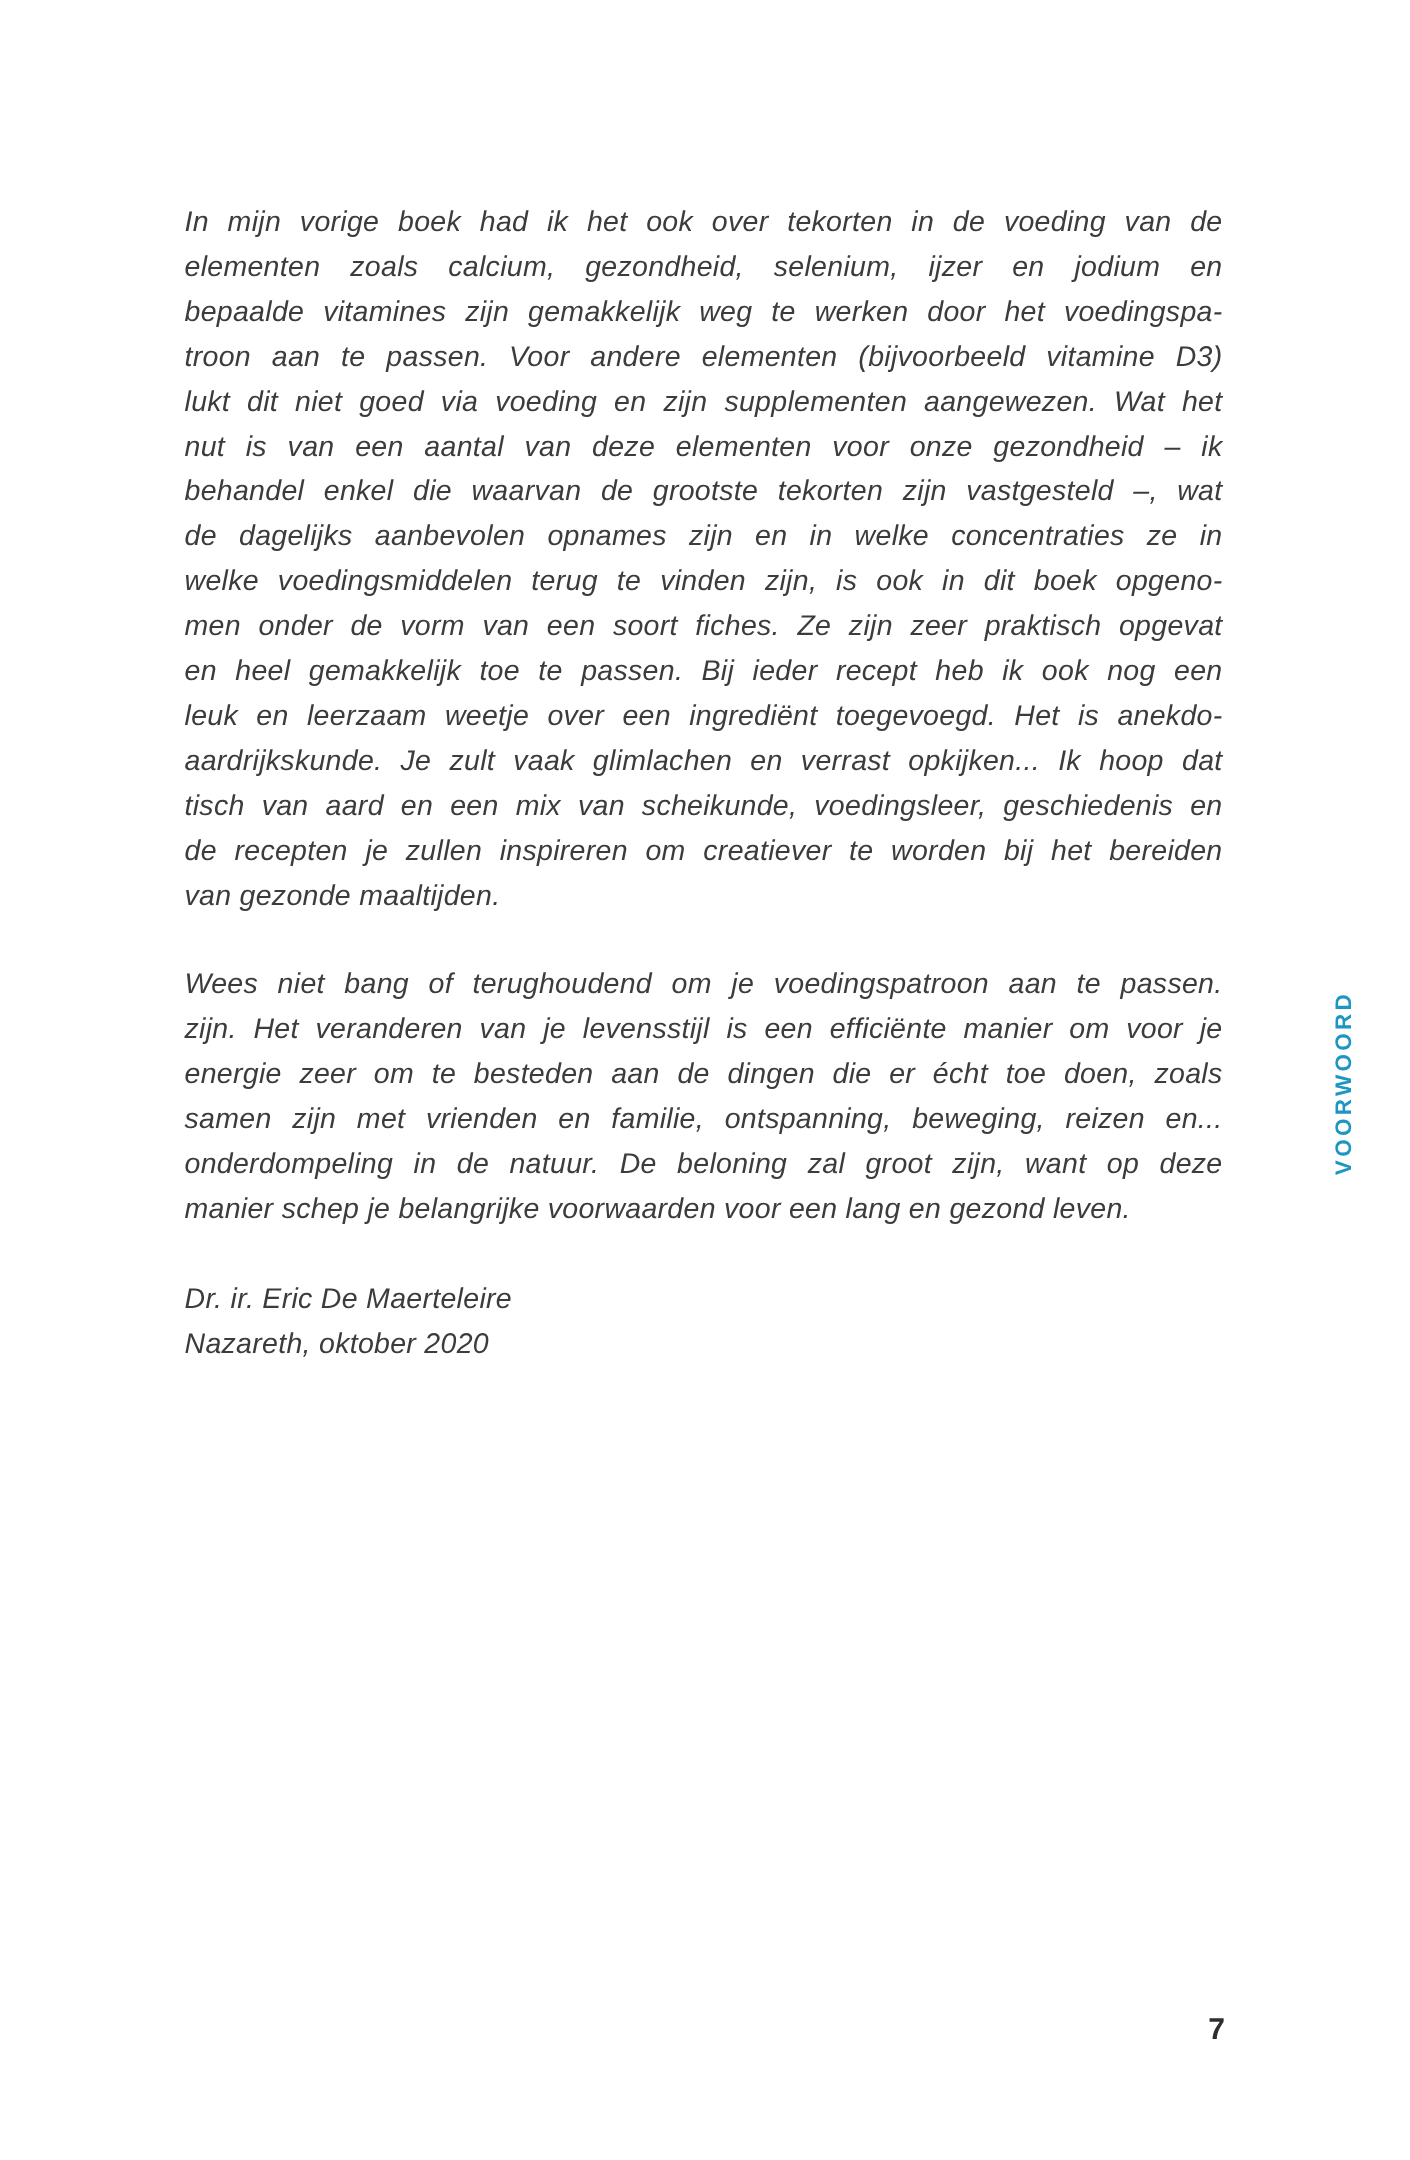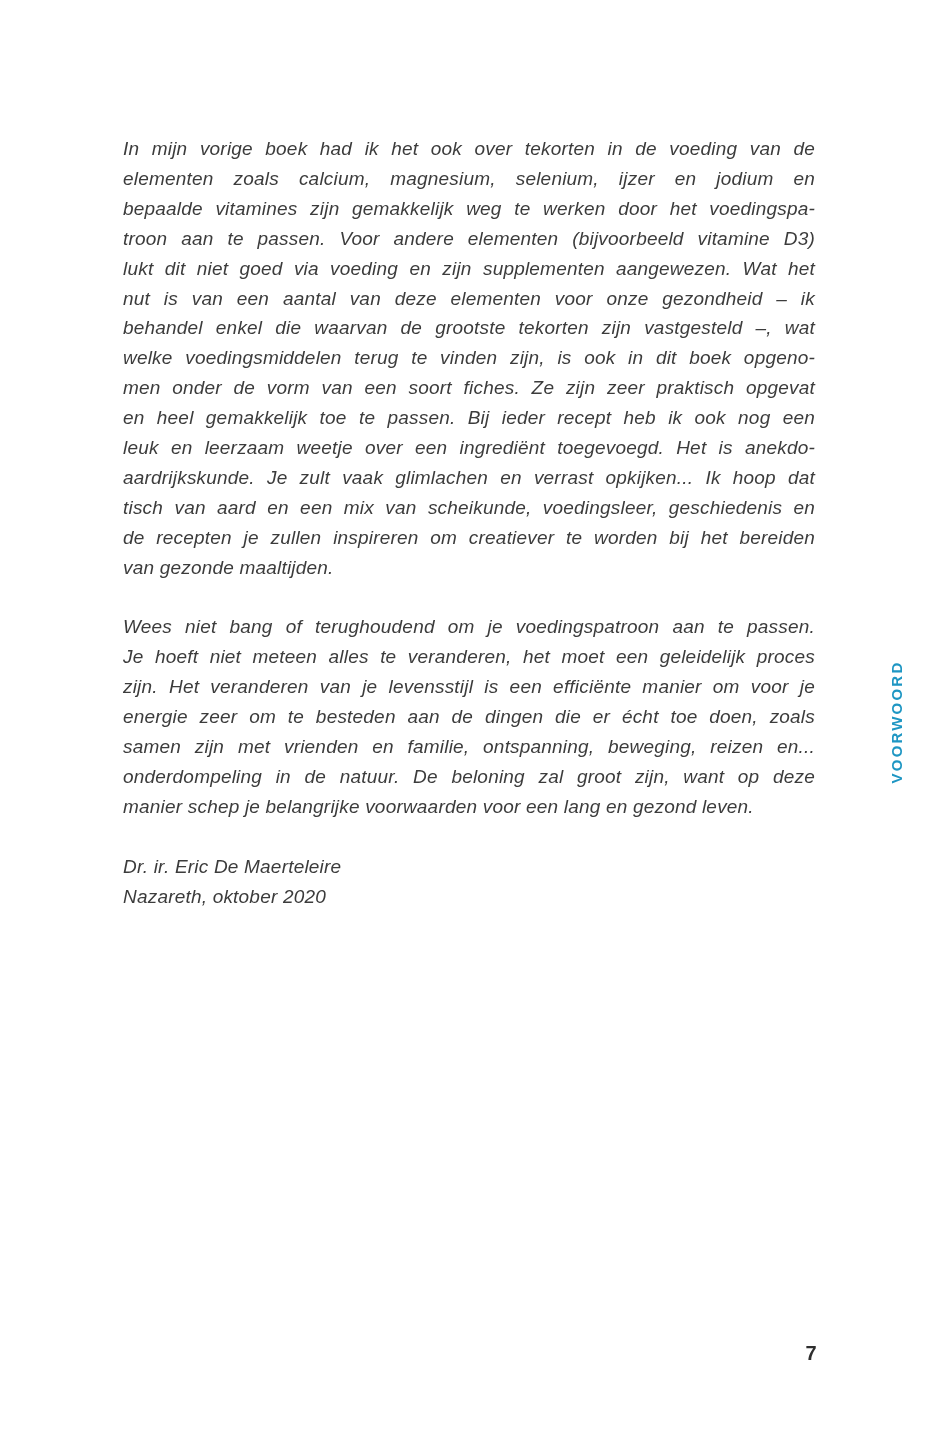--- a/index.html
+++ b/index.html
@@ -68,38 +68,38 @@
   }
 </style>
 </head>
 <body>
 
 <div class="page">
 
   <main class="text-block" id="body-text">
       <div class="para justify">
         <div class="line">In mijn vorige boek had ik het ook over tekorten in de voeding van de</div>
-        <div class="line">elementen zoals calcium, magnesium, selenium, ijzer en jodium en</div>
+        <div class="line">elementen zoals calcium, gezondheid, selenium, ijzer en jodium en</div>
         <div class="line">bepaalde vitamines zijn gemakkelijk weg te werken door het voedingspa-</div>
         <div class="line">troon aan te passen. Voor andere elementen (bijvoorbeeld vitamine D3)</div>
         <div class="line">lukt dit niet goed via voeding en zijn supplementen aangewezen. Wat het</div>
         <div class="line">nut is van een aantal van deze elementen voor onze gezondheid – ik</div>
         <div class="line">behandel enkel die waarvan de grootste tekorten zijn vastgesteld –, wat</div>
+        <div class="line">de dagelijks aanbevolen opnames zijn en in welke concentraties ze in</div>
         <div class="line">welke voedingsmiddelen terug te vinden zijn, is ook in dit boek opgeno-</div>
         <div class="line">men onder de vorm van een soort fiches. Ze zijn zeer praktisch opgevat</div>
         <div class="line">en heel gemakkelijk toe te passen. Bij ieder recept heb ik ook nog een</div>
         <div class="line">leuk en leerzaam weetje over een ingrediënt toegevoegd. Het is anekdo-</div>
         <div class="line">aardrijkskunde. Je zult vaak glimlachen en verrast opkijken... Ik hoop dat</div>
         <div class="line">tisch van aard en een mix van scheikunde, voedingsleer, geschiedenis en</div>
         <div class="line">de recepten je zullen inspireren om creatiever te worden bij het bereiden</div>
         <div class="line last">van gezonde maaltijden.</div>
       </div>
       <div class="para justify">
         <div class="line">Wees niet bang of terughoudend om je voedingspatroon aan te passen.</div>
-        <div class="line">Je hoeft niet meteen alles te veranderen, het moet een geleidelijk proces</div>
         <div class="line">zijn. Het veranderen van je levensstijl is een efficiënte manier om voor je</div>
         <div class="line">energie zeer om te besteden aan de dingen die er écht toe doen, zoals</div>
         <div class="line">samen zijn met vrienden en familie, ontspanning, beweging, reizen en...</div>
         <div class="line">onderdompeling in de natuur. De beloning zal groot zijn, want op deze</div>
         <div class="line last">manier schep je belangrijke voorwaarden voor een lang en gezond leven.</div>
       </div>
       <div class="para">
         <div class="line">Dr. ir. Eric De Maerteleire</div>
         <div class="line last">Nazareth, oktober 2020</div>
       </div>

